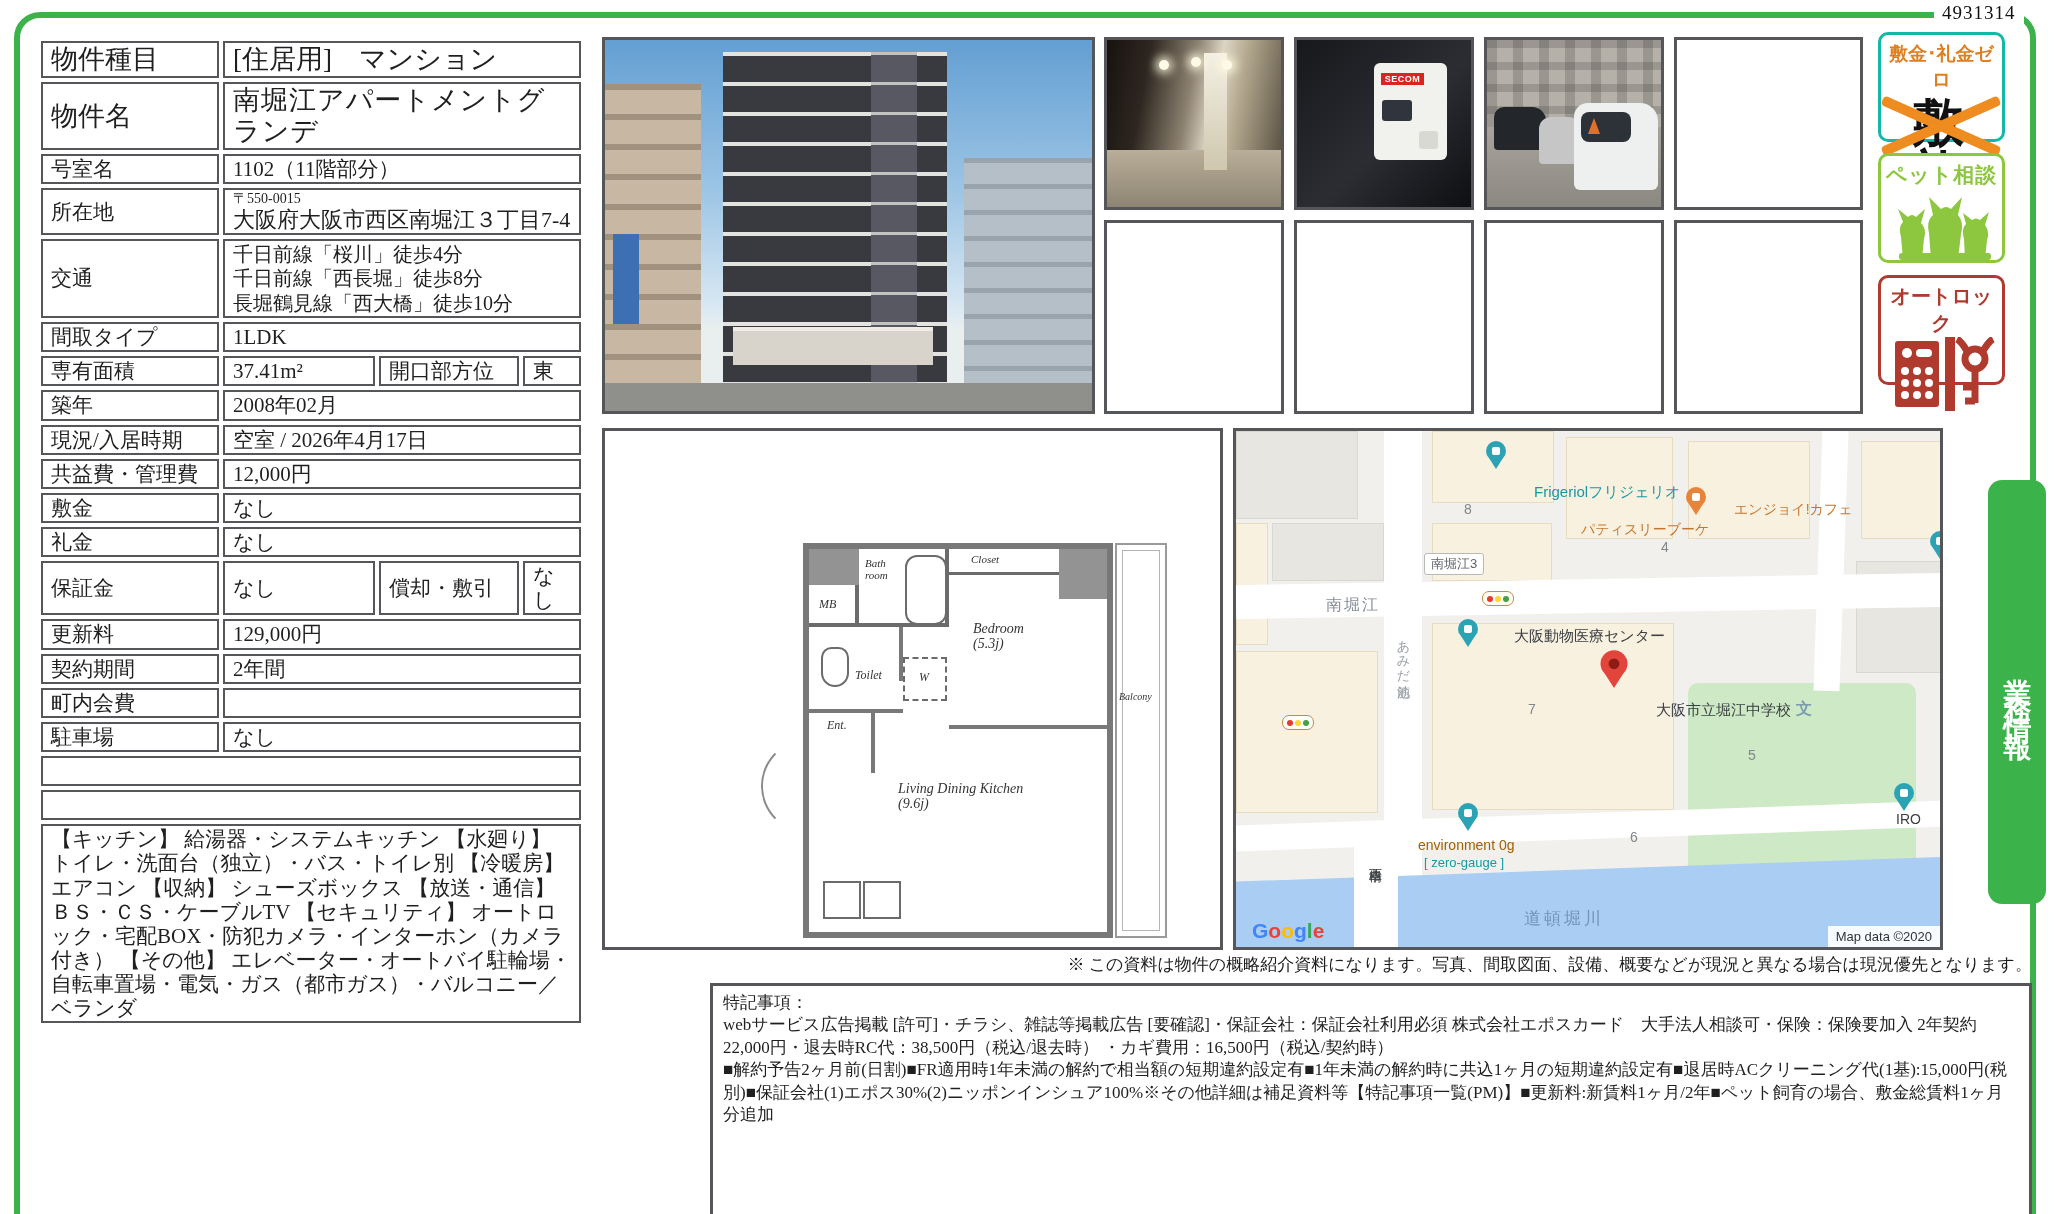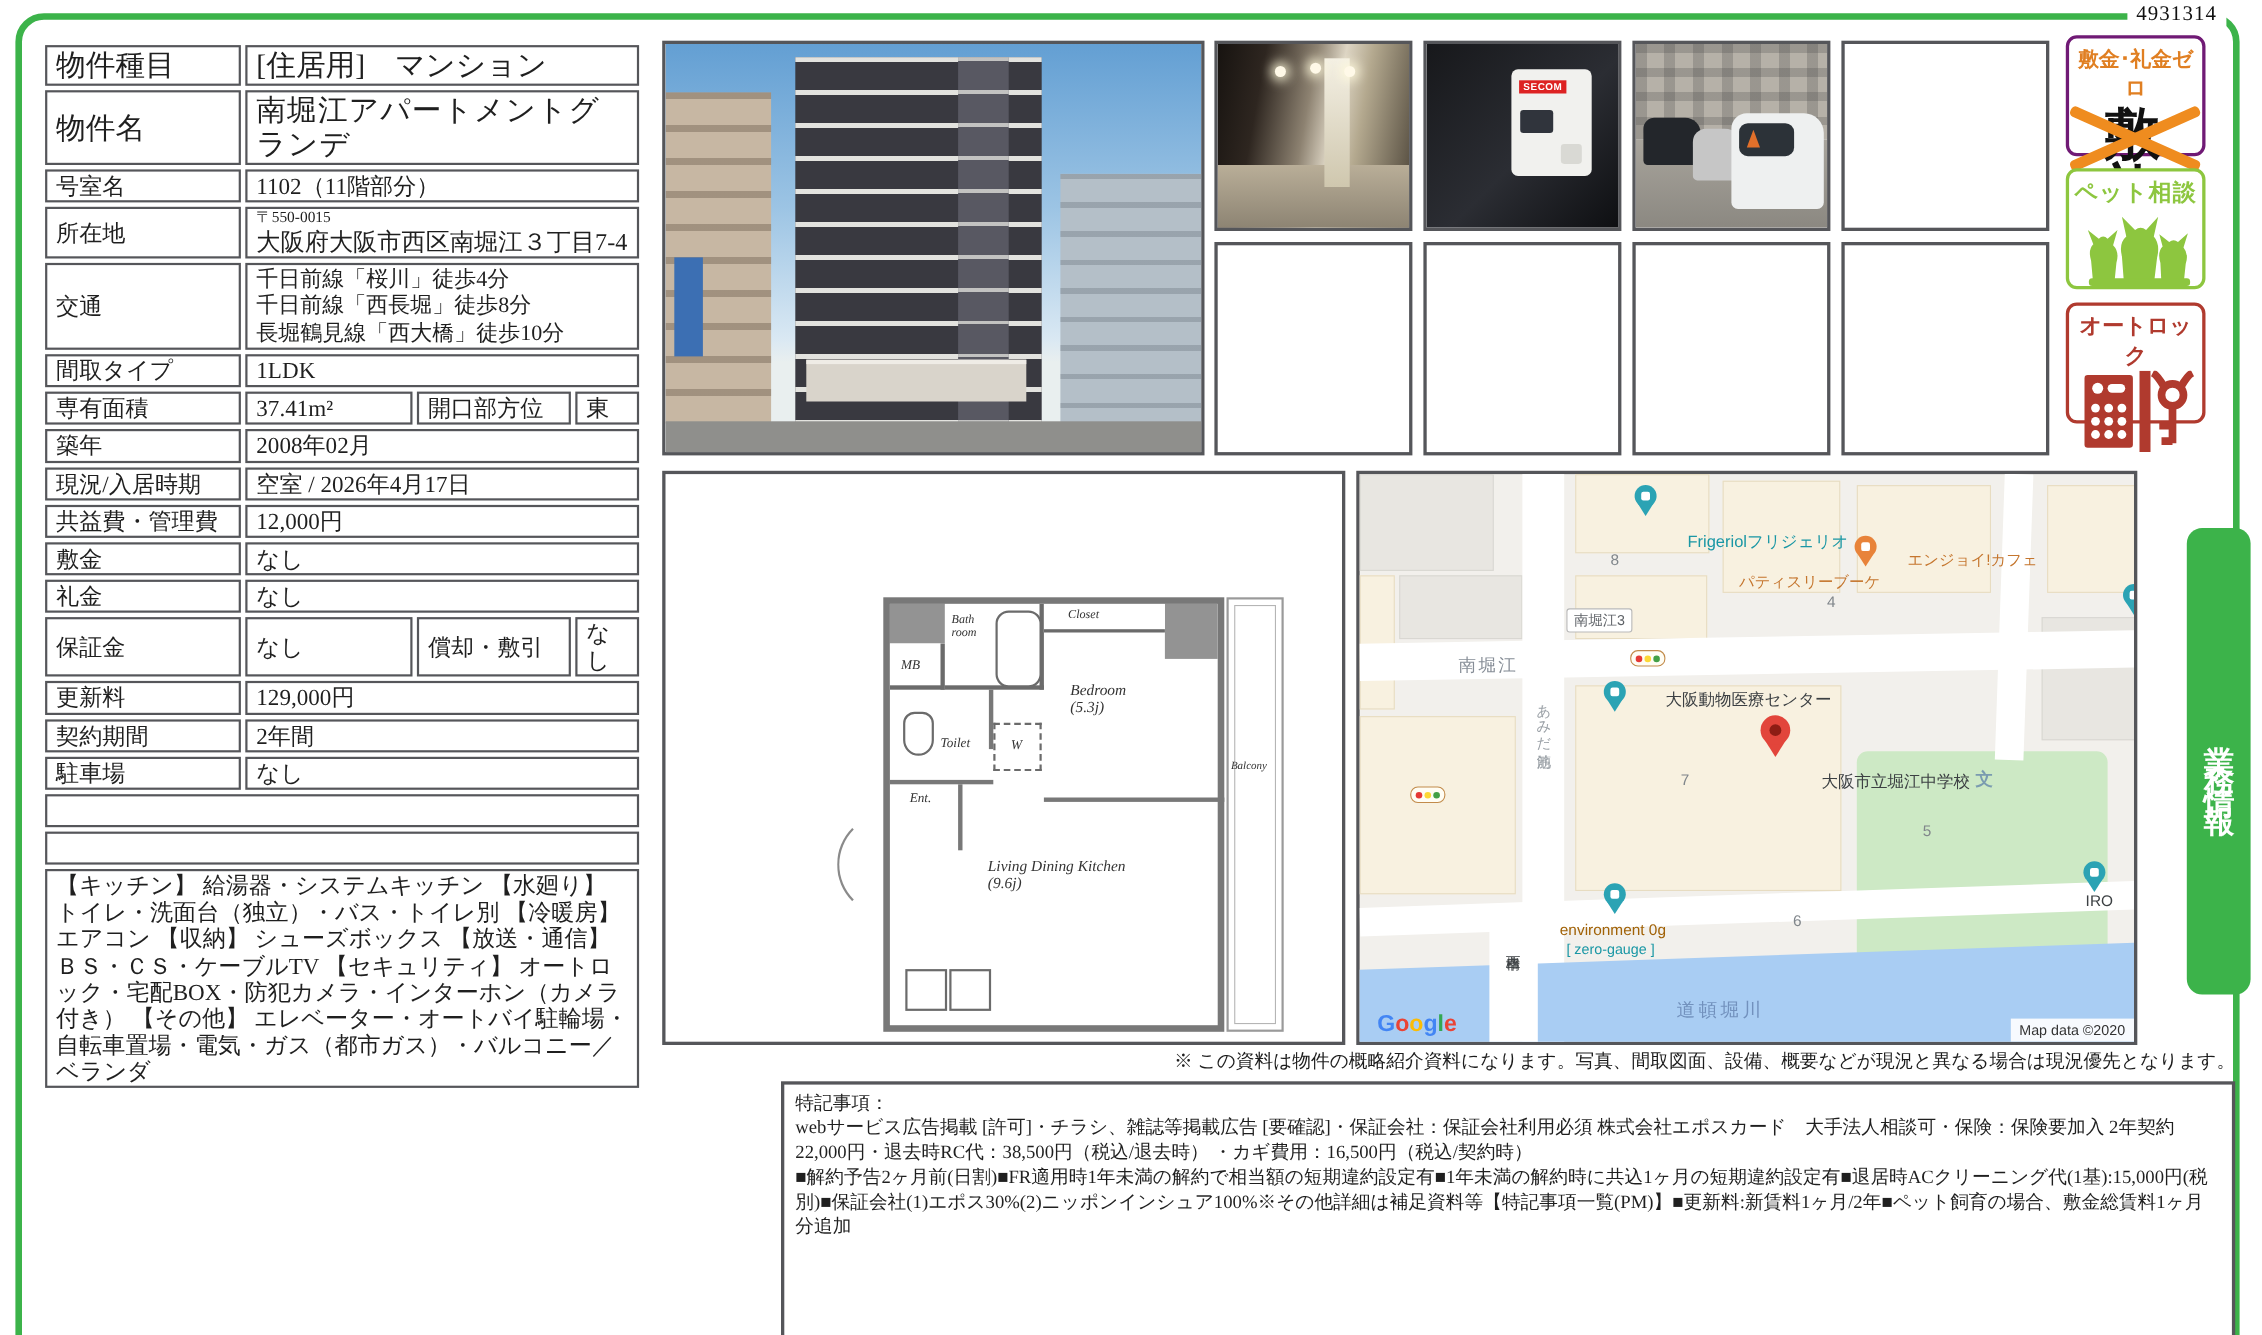--- a/index.html
+++ b/index.html
@@ -69,21 +69,21 @@
   .car-dark{left:4%;bottom:34%;width:30%;height:26%;background:#23262b;}
   .car-silver{left:30%;bottom:26%;width:26%;height:28%;background:#c6c6c6;border-radius:12px 16px 4px 4px;}
   .car-white{right:2%;bottom:10%;width:48%;height:52%;background:#eef0f0;border-radius:14px 18px 6px 6px;}
   .car-win{position:absolute;left:8%;top:10%;width:60%;height:34%;background:#2c3238;border-radius:8px;}
   .car-cone{position:absolute;left:58%;bottom:44%;width:0;height:0;border-left:6px solid transparent;border-right:6px solid transparent;border-bottom:16px solid #e2702a;}
 
   
   .badge{position:absolute;left:1878px;width:127px;height:110px;border-radius:10px;box-sizing:border-box;
     font-family:"Liberation Sans","DejaVu Sans",sans-serif;text-align:center;background:#fff;}
   .badge-title{font-weight:bold;display:block;}
-  .b-shikirei{border:3px solid #701a75;}
+  .b-shikirei{border:3px solid #14b8a6;}
   .b-shikirei .badge-title{color:#e07f22;font-size:19px;margin-top:6px;letter-spacing:0;}
   .shikirei-kanji{position:relative;margin-top:4px;font-family:"Liberation Serif","DejaVu Serif",serif;
     font-weight:bold;font-size:52px;line-height:1;color:#111;letter-spacing:14px;padding-left:6px;}
   .xbar{position:absolute;left:-4px;top:24px;width:128px;height:10px;background:#ef8c1f;border-radius:4px;}
   .xbar.x1{transform:rotate(24deg);} .xbar.x2{transform:rotate(-24deg);}
   .b-pet{border:3px solid #8dc63f;}
   .b-pet .badge-title{color:#8dc63f;font-size:21px;margin-top:5px;letter-spacing:1px;}
   .b-lock{border:3px solid #b03a2e;}
   .b-lock .badge-title{color:#b03a2e;font-size:20px;margin-top:5px;}
 
@@ -207,20 +207,24 @@
     <td class="c3">償却・敷引</td>
     <td>なし</td>
   </tr>
   <tr>
     <td class="lbl">更新料</td>
     <td colspan="3">129,000円</td>
   </tr>
   <tr>
     <td class="lbl">契約期間</td>
     <td colspan="3">2年間</td>
+  </tr>
+  <tr>
+    <td class="lbl">町内会費</td>
+    <td colspan="3"></td>
   </tr>
   <tr>
     <td class="lbl">駐車場</td>
     <td colspan="3">なし</td>
   </tr>
   <tr>
     <td class="sec-head" colspan="4">備　考</td>
   </tr>
   <tr>
     <td class="sec-head" colspan="4">設　備</td>

